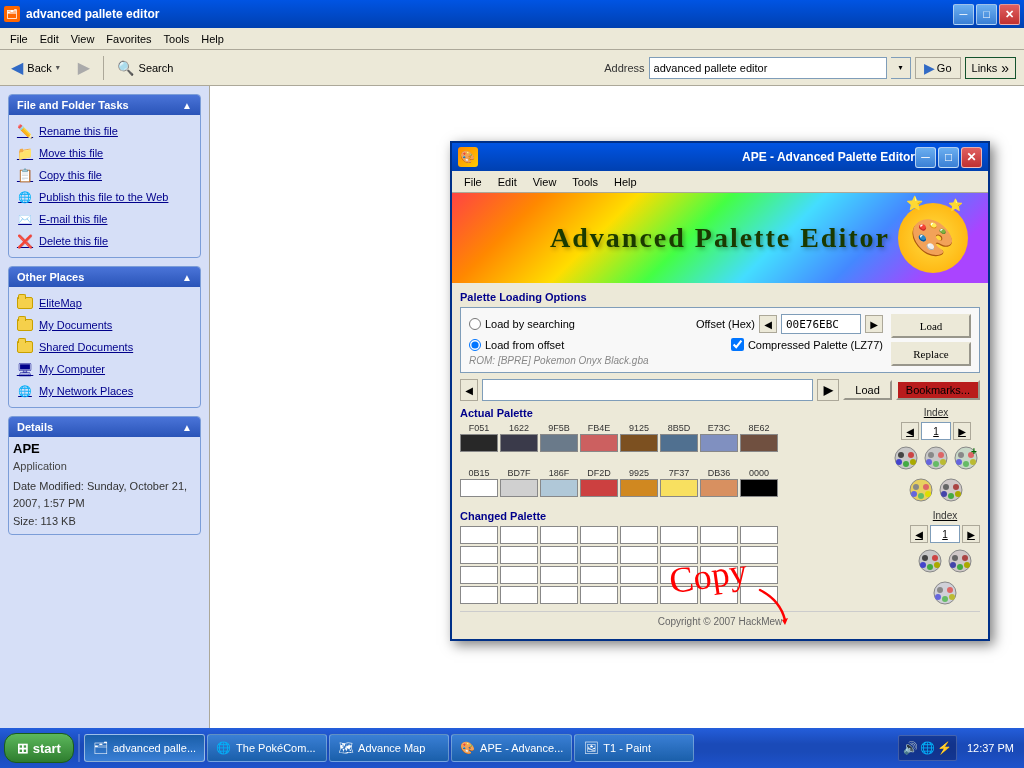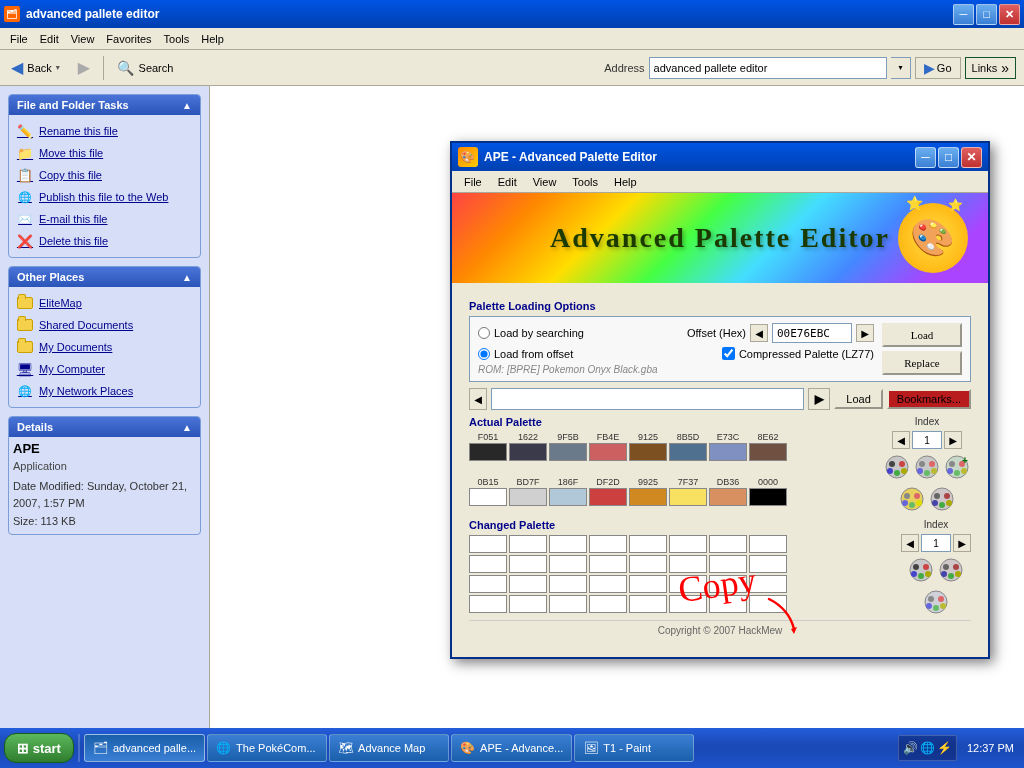--- a/index.html
+++ b/index.html
@@ -51,35 +51,35 @@
     .details-type { color: #444; margin-bottom: 4px; }
     .details-info { color: #333; line-height: 1.5; }
 
     
     .main-area { flex: 1; background: white; position: relative; overflow: hidden; }
 
     
     .ape-window { position: absolute; top: 55px; left: 240px; width: 540px; background: #ece9d8; border: 2px solid #003087; box-shadow: 4px 4px 12px rgba(0,0,0,0.5); z-index: 100; }
     .ape-titlebar { background: linear-gradient(to bottom, #0054e3, #0040b0); height: 28px; display: flex; align-items: center; padding: 0 6px; color: white; font-weight: bold; font-size: 12px; }
     .ape-titlebar-icon { width: 20px; height: 20px; margin-right: 6px; background: linear-gradient(135deg, #ff8800, #ffcc00); border-radius: 3px; display: flex; align-items: center; justify-content: center; font-size: 12px; }
-    .ape-titlebar-title { flex: 1; font-size: 12px; }
+    .ape-titlebar-title { flex: 1; font-size: 12px; text-align: right; }
     .ape-titlebar-btns { display: flex; gap: 2px; }
     .ape-btn { width: 21px; height: 21px; border: 1px solid rgba(255,255,255,0.6); border-radius: 3px; display: flex; align-items: center; justify-content: center; cursor: pointer; font-size: 12px; font-weight: bold; color: white; background: linear-gradient(to bottom, #6baff0, #3a7fd5); }
     .ape-btn.close { background: linear-gradient(to bottom, #e06060, #c03030); }
 
     .ape-menubar { background: #ece9d8; height: 22px; display: flex; align-items: center; padding: 0 4px; border-bottom: 1px solid #aca899; }
     .ape-menu-item { padding: 2px 8px; cursor: pointer; font-size: 11px; }
 
     
     .ape-banner { height: 90px; background: linear-gradient(135deg, #ff4444 0%, #ff8800 15%, #ffdd00 30%, #44ff44 45%, #44ddff 60%, #4488ff 75%, #aa44ff 90%); position: relative; overflow: hidden; display: flex; align-items: center; justify-content: center; }
     .ape-banner-text { font-size: 28px; font-weight: bold; color: #1a3a00; text-shadow: 2px 2px 4px rgba(0,0,0,0.3); font-family: 'Georgia', serif; letter-spacing: 2px; z-index: 2; position: relative; }
     .ape-banner-palette { position: absolute; right: 20px; top: 10px; width: 70px; height: 70px; background: radial-gradient(circle, #ffdd44, #ffaa00); border-radius: 50%; display: flex; align-items: center; justify-content: center; font-size: 36px; }
 
     
-    .ape-content { padding: 17px; font-size: 11px; }
+    .ape-content { padding: 8px; font-size: 11px; }
 
     
     .section-label { color: #00008b; font-weight: bold; font-size: 11px; margin-bottom: 4px; }
     .loading-options { border: 1px solid #7f9db9; background: #f8f8f8; padding: 6px 8px; margin-bottom: 6px; }
     .loading-row { display: flex; align-items: center; gap: 2px; margin-bottom: 4px; }
     .radio-label { display: flex; align-items: center; gap: 4px; cursor: pointer; }
     .radio-input { width: 12px; height: 12px; }
     .offset-group { display: flex; align-items: center; gap: 4px; margin-left: auto; }
     .offset-input { width: 80px; height: 20px; border: 1px solid #7f9db9; padding: 0 4px; font-size: 11px; font-family: monospace; }
     .nav-btn { width: 18px; height: 18px; border: 1px solid #aca899; background: #ece9d8; cursor: pointer; display: flex; align-items: center; justify-content: center; font-size: 10px; }
@@ -98,21 +98,21 @@
     .bookmark-add { width: 22px; height: 22px; border: 1px solid #aca899; background: #ece9d8; cursor: pointer; display: flex; align-items: center; justify-content: center; font-size: 12px; font-weight: bold; }
     .bookmark-load { padding: 2px 10px; border: 2px outset #ece9d8; background: #ece9d8; cursor: pointer; font-size: 11px; }
     .bookmarks-btn { padding: 2px 8px; border: 2px outset #ece9d8; background: #b91c1c; cursor: pointer; font-size: 11px; }
 
     
     .palette-section { margin-bottom: 6px; }
     .palette-hex-row { display: flex; gap: 2px; }
     .palette-cell { display: flex; flex-direction: column; align-items: center; gap: 1px; }
     .hex-label { font-size: 9px; color: #333; width: 38px; text-align: center; font-family: Liberation Sans, sans-serif; }
     .color-swatch { width: 38px; height: 18px; border: 1px solid #888; cursor: pointer; }
-    .palette-controls { display: flex; flex-direction: column; align-items: center; gap: 4px; }
+    .palette-controls { display: flex; flex-direction: column; align-items: center; gap: 4px; text-decoration: underline; }
     .index-label { font-size: 10px; color: #333; text-align: center; }
     .index-row { display: flex; align-items: center; gap: 2px; }
     .index-input { width: 30px; height: 18px; border: 1px solid #7f9db9; text-align: center; font-size: 10px; }
     .palette-icon-btn { width: 28px; height: 28px; cursor: pointer; display: flex; align-items: center; justify-content: center; font-size: 16px; }
     .palette-icon-row { display: flex; gap: 2px; }
 
     
     .copyright { text-align: center; font-size: 10px; color: #666; padding: 4px; border-top: 1px solid #ccc; margin-top: 4px; }
 
     
@@ -244,27 +244,27 @@
             <div class="panel-item">
               <div class="panel-icon">
                   <div class="icon-folder"></div>
                 </div>
               <span>EliteMap</span>
             </div>
             <div class="panel-item">
               <div class="panel-icon">
                   <div class="icon-folder"></div>
                 </div>
+              <span>My Documents</span>
+            </div>
+            <div class="panel-item">
+              <div class="panel-icon">
+                  <div class="icon-folder"></div>
+                </div>
               <span>Shared Documents</span>
-            </div>
-            <div class="panel-item">
-              <div class="panel-icon">
-                  <div class="icon-folder"></div>
-                </div>
-              <span>My Documents</span>
             </div>
             <div class="panel-item">
               <div class="panel-icon">
                   <span style="font-size:13px;">🖥</span>
                 </div>
               <span>My Computer</span>
             </div>
             <div class="panel-item">
               <div class="panel-icon">
                   <span style="font-size:11px;">🌐</span>

